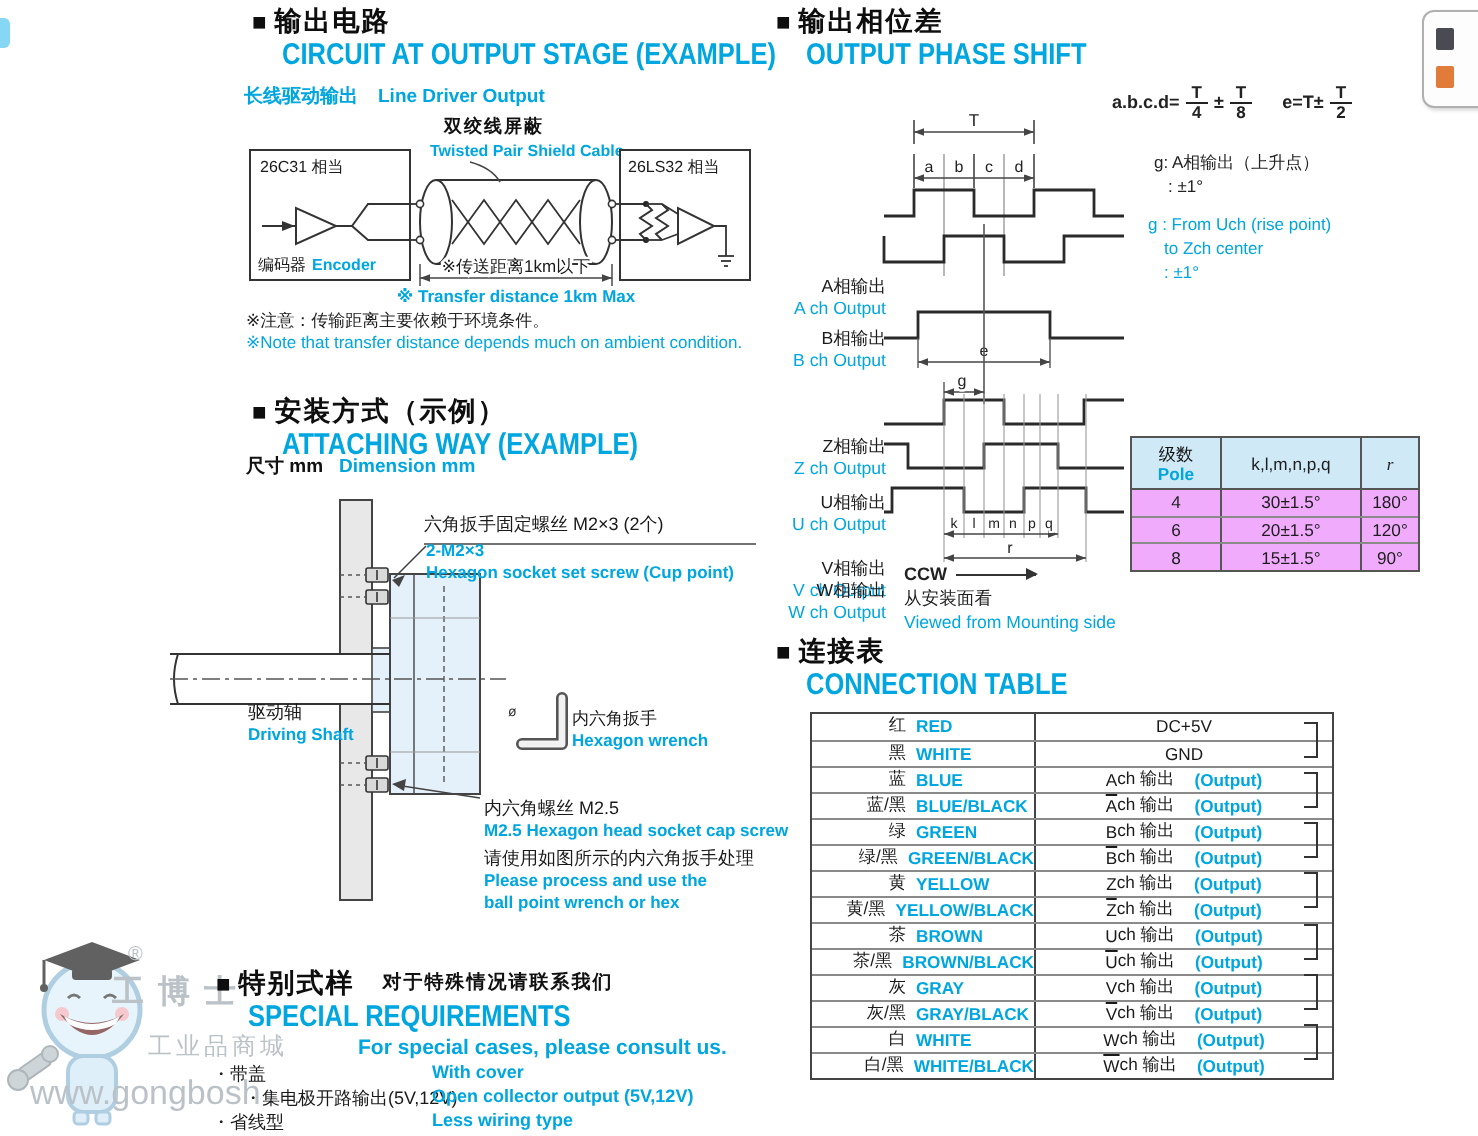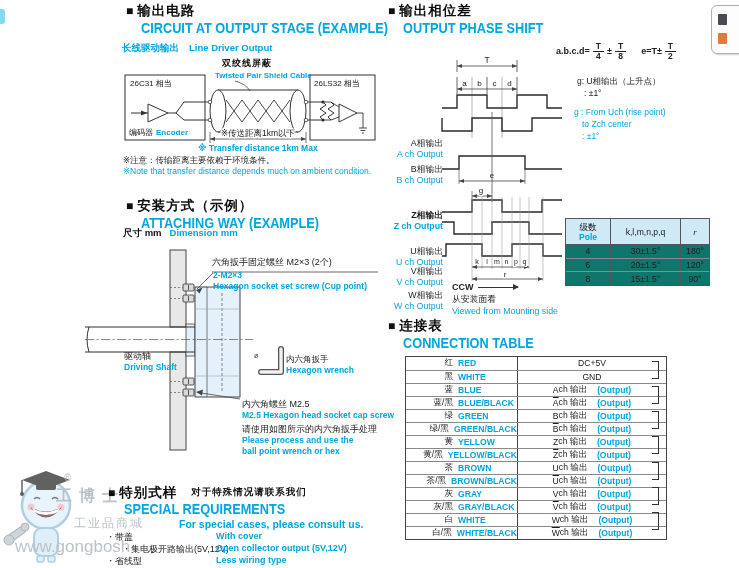--- a/index.html
+++ b/index.html
@@ -47,21 +47,21 @@
   .ccw{position:absolute;left:452px;top:282px;font-size:9px;color:#222;}
   .ccw-line{display:flex;align-items:center;gap:4px;font-weight:bold;}
   .ccw-arrow{width:40px;height:0;border-top:1.2px solid #333;position:relative;}
   .ccw-arrow::after{content:'';position:absolute;right:-1px;top:-4px;
       border-left:6px solid #333;border-top:3px solid transparent;border-bottom:3px solid transparent;}
   .ccw-zh{font-size:8.8px;margin-top:2px;}
   .ccw-en{font-size:8.8px;color:var(--cyan);}
 
   
   .pole-table{position:absolute;left:565px;top:218px;width:145px;border:1.2px solid #555;
-              background:#0f766e;font-size:8.6px;box-sizing:border-box;}
+              background:#f0abfc;font-size:8.6px;box-sizing:border-box;}
   .pt-head{display:flex;height:25px;background:#cfe9f6;border-bottom:1px solid #555;}
   .pt-c1{width:45px;border-right:1px solid #555;display:flex;flex-direction:column;
          align-items:center;justify-content:center;line-height:10px;box-sizing:border-box;}
   .pt-c2{width:70px;border-right:1px solid #555;display:flex;align-items:center;justify-content:center;box-sizing:border-box;}
   .pt-c3{flex:1;display:flex;align-items:center;justify-content:center;font-style:italic;font-family:"Liberation Serif",serif;}
   .pt-row{display:flex;height:12.7px;border-bottom:0.8px solid #8a8a8a;align-items:stretch;}
   .pt-row:last-child{border-bottom:none;}
   .pt-row .pt-c3{font-style:normal;font-family:"Liberation Sans",sans-serif;}
   .pt-head .pt-c1 .zh{color:#111;}
   .pt-head .pt-c1 .en{color:var(--cyan);font-weight:bold;}
@@ -345,29 +345,29 @@
 
   <div class="wf-wrap">
         <div class="wf-label" style="top: 88px;">
           <div class="wf-zh">A相输出</div>
           <div class="wf-en">A ch Output</div>
         </div>
         <div class="wf-label" style="top: 114px;">
           <div class="wf-zh">B相输出</div>
           <div class="wf-en">B ch Output</div>
         </div>
-        <div class="wf-label" style="top: 160px; font-weight: bold;">
+        <div class="wf-label" style="top: 168px;">
           <div class="wf-zh">Z相输出</div>
           <div class="wf-en">Z ch Output</div>
         </div>
         <div class="wf-label" style="top: 196px;">
           <div class="wf-zh">U相输出</div>
           <div class="wf-en">U ch Output</div>
         </div>
-        <div class="wf-label" style="top: 216px;">
+        <div class="wf-label" style="top: 229px;">
           <div class="wf-zh">V相输出</div>
           <div class="wf-en">V ch Output</div>
         </div>
         <div class="wf-label" style="top: 240px;">
           <div class="wf-zh">W相输出</div>
           <div class="wf-en">W ch Output</div>
         </div>
       </div>
 
   <svg class="abs" style="left:385px;top:50px" width="355" height="270" viewBox="0 0 355 270">
@@ -430,21 +430,21 @@
       <text x="121.5" y="214" font-size="7" fill="#222" text-anchor="middle" stroke="#fff" stroke-width="2" paint-order="stroke fill">n</text>
       <text x="131" y="214" font-size="7" fill="#222" text-anchor="middle" stroke="#fff" stroke-width="2" paint-order="stroke fill">p</text>
       <text x="139.5" y="214" font-size="7" fill="#222" text-anchor="middle" stroke="#fff" stroke-width="2" paint-order="stroke fill">q</text>
     </g>
     <g>
       <line x1="87" y1="229" x2="158" y2="229" stroke="#444" stroke-width="0.8" marker-start="url(#m2)" marker-end="url(#m2)"></line>
       <text x="120" y="226.5" font-size="8" fill="#222" text-anchor="middle" stroke="#fff" stroke-width="2.5" paint-order="stroke fill">r</text>
     </g>
   </svg>
 
-  <div class="gnote-zh" style="left:577px;top:76px">g: U相输出（上升点）</div>
+  <div class="gnote-zh" style="left:577px;top:76px">g: A相输出（上升点）</div>
   <div class="gnote-zh" style="left:584px;top:88px">: ±1°</div>
   <div class="gnote-en" style="left:574px;top:107px">g : From Uch (rise point)</div>
   <div class="gnote-en" style="left:582px;top:119px">to Zch center</div>
   <div class="gnote-en" style="left:582px;top:131px">: ±1°</div>
 
   <div class="ccw">
     <div class="ccw-line">
           <span>CCW</span>
           <span class="ccw-arrow"></span>
         </div>

